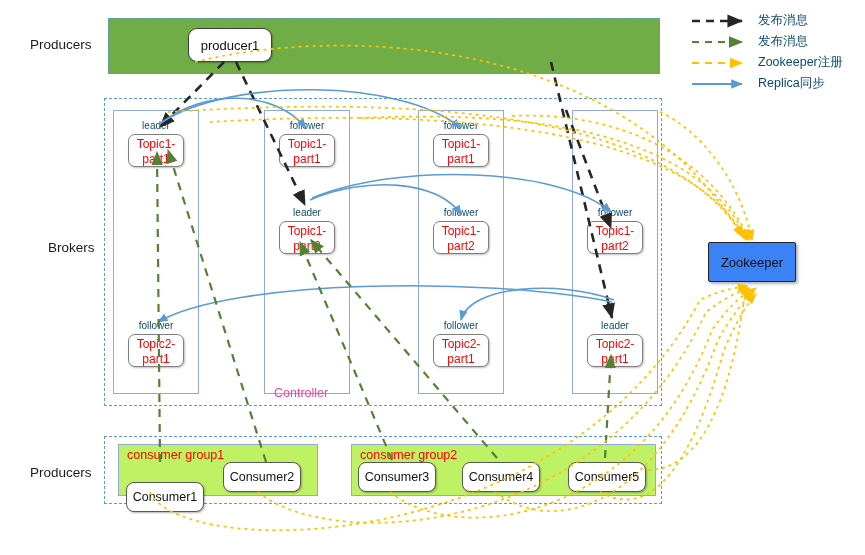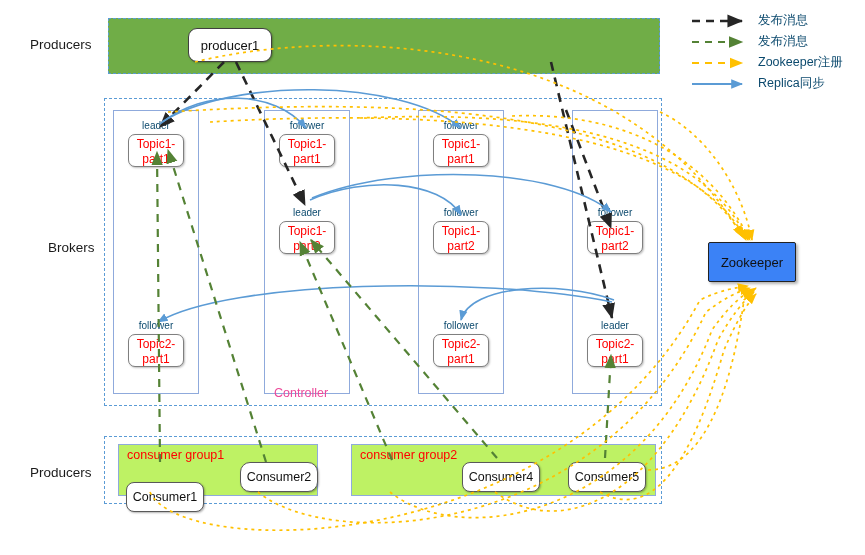--- a/index.html
+++ b/index.html
@@ -112,26 +112,29 @@
     <div class="part">Topic2-part1</div>
   </div>
 
   <div class="abs consumers-outer"></div>
   <div class="cgroup" style="left:118px;top:444px;width:200px;height:52px;">
     <div class="cglabel">consumer group1</div>
   </div>
   <div class="cbox" style="left:126px;top:482px;width:76px;height:28px;">
     <span>Consumer1</span>
   </div>
-  <div class="cbox" style="left:240px;top:462px;width:76px;height:28px;border-radius:10px;">
+  <div class="cbox" style="left:223px;top:462px;width:76px;height:28px;">
     <span>Consumer2</span>
   </div>
 
   <div class="cgroup" style="left:351px;top:444px;width:305px;height:52px;">
     <div class="cglabel">consumer group2</div>
+  </div>
+  <div class="cbox" style="left:358px;top:462px;width:76px;height:28px;">
+    <span>Consumer3</span>
   </div>
   <div class="cbox" style="left:462px;top:462px;width:76px;height:28px;">
     <span>Consumer4</span>
   </div>
   <div class="cbox" style="left:568px;top:462px;width:76px;height:28px;">
     <span>Consumer5</span>
   </div>
 
   <div class="abs zk">
     <span>Zookeeper</span>

